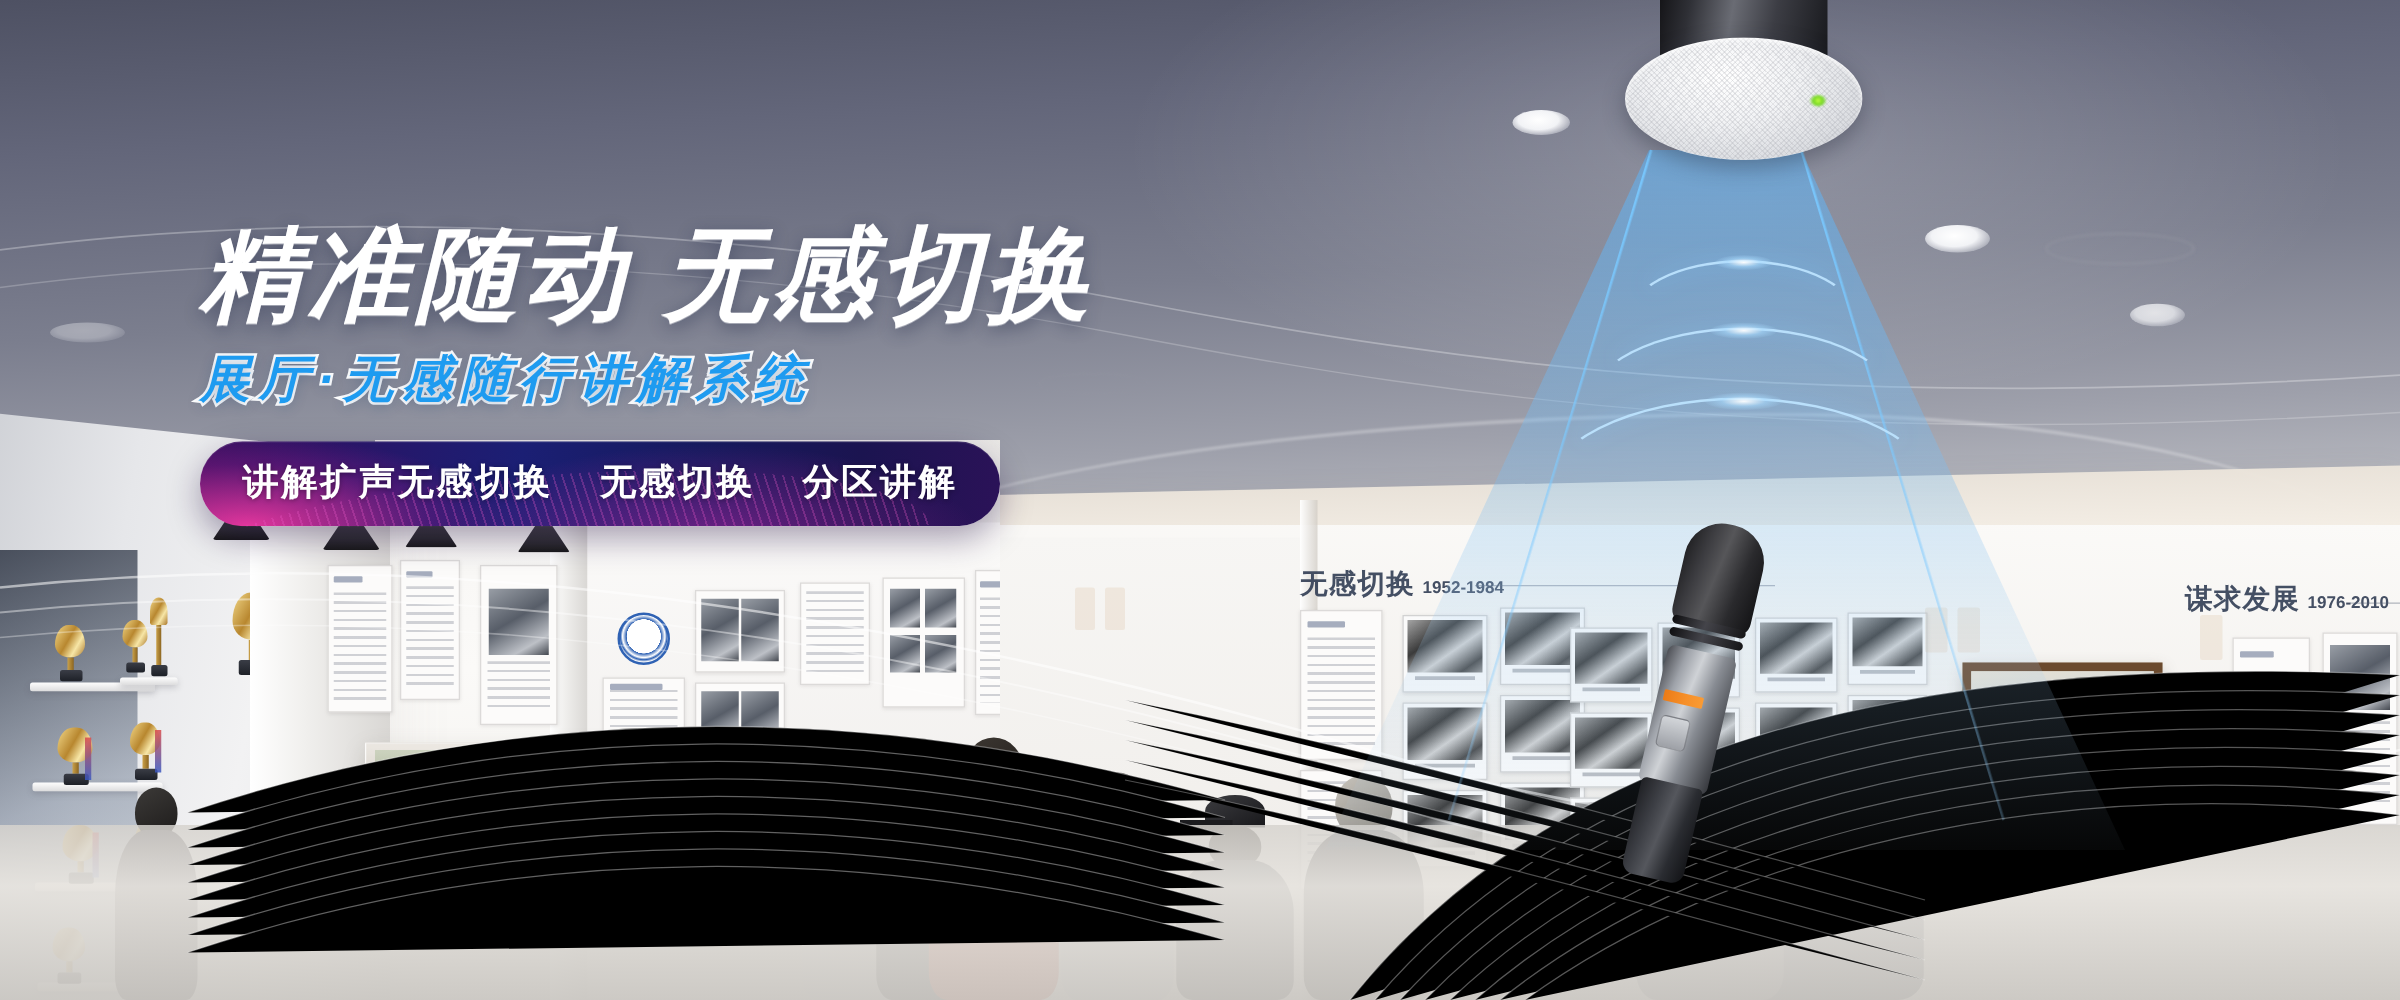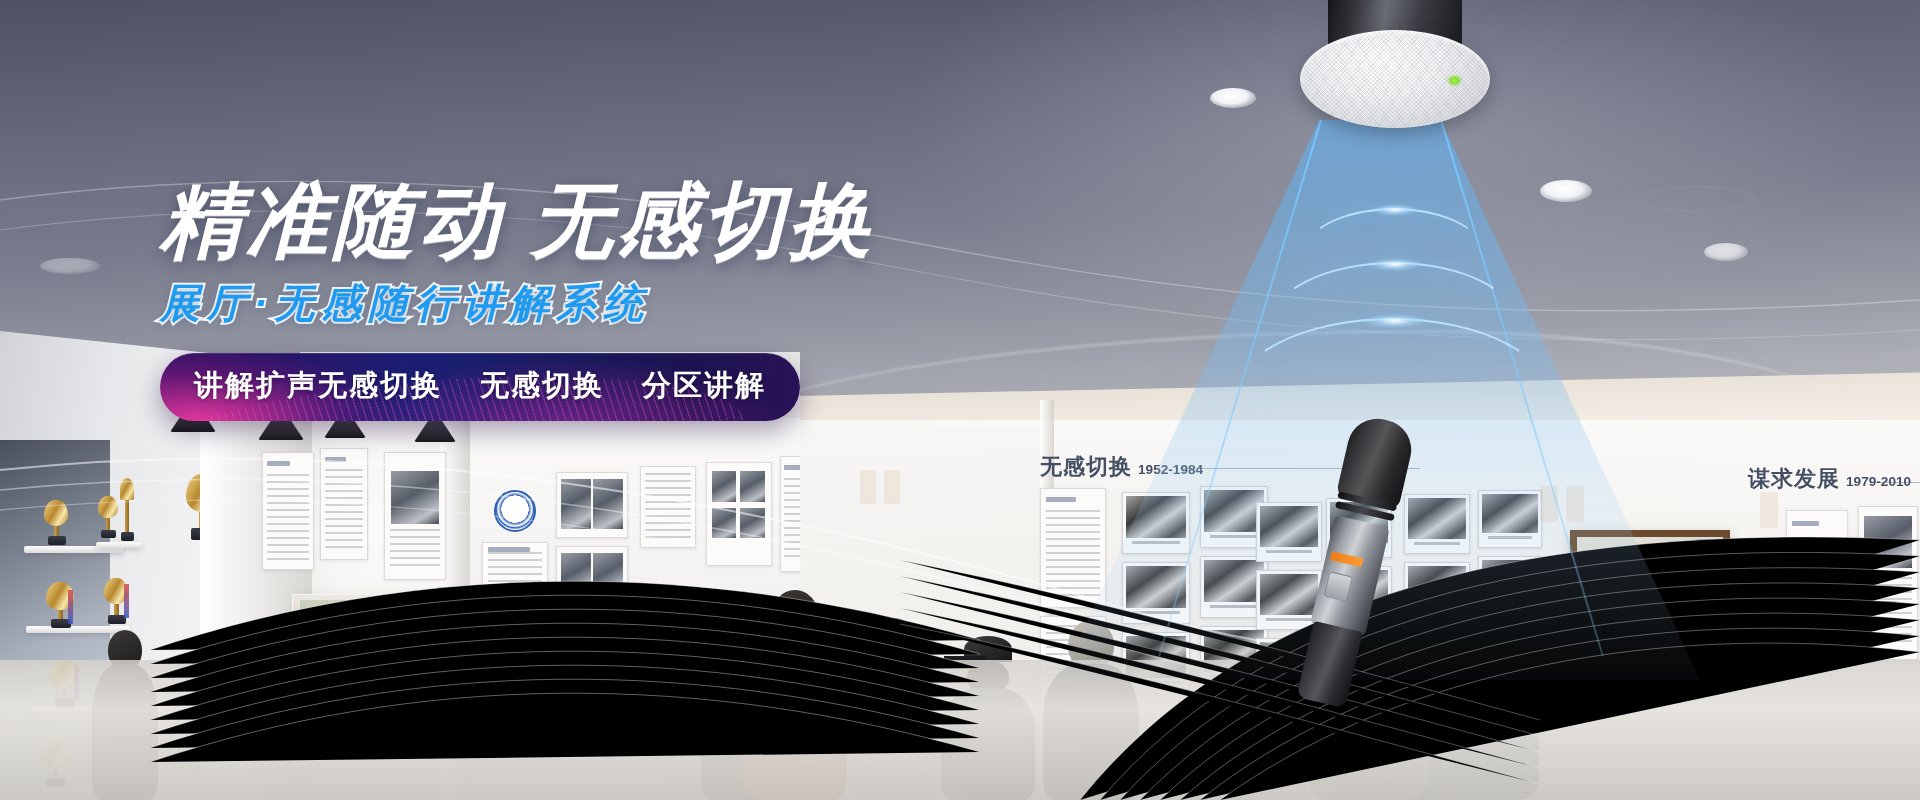--- a/index.html
+++ b/index.html
@@ -461,21 +461,21 @@
     <div class="rightwall"></div>
     <div class="rightwall-far"></div>
     <div class="wallbreak"></div>
 
     <div class="histtext" style="left:1040px;top:452px;font-size:22px;">
       <span>无感切换</span><span class="histyear">1952-1984</span>
     </div>
     <div class="histrule" style="left:1180px;top:468px;width:240px;"></div>
 
     <div class="histtext" style="left:1748px;top:464px;font-size:22px;">
-      <span>谋求发展</span><span class="histyear">1979-2010</span>
+      <span>谋求发展</span><span class="histyear">1976-2010</span>
     </div>
     <div class="histrule" style="left:1880px;top:482px;width:40px;"></div>
 
     <div class="panel" style="left:1040px;top:488px;width:66px;height:120px;">
       <div class="ptitle"></div>
         <div class="textlines"></div>
     </div>
     <div class="panel" style="left:1040px;top:616px;width:66px;height:96px;">
       <div class="textlines" style="top:8%;"></div>
     </div>

